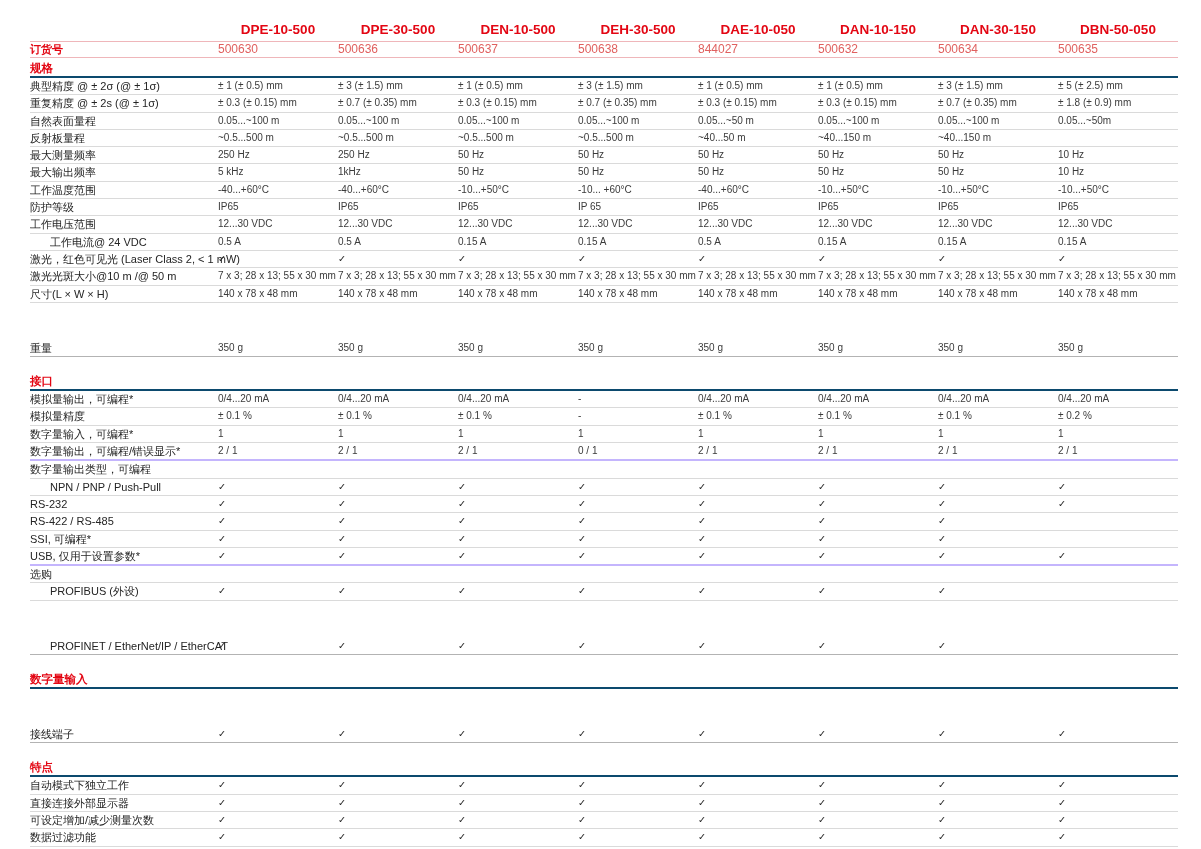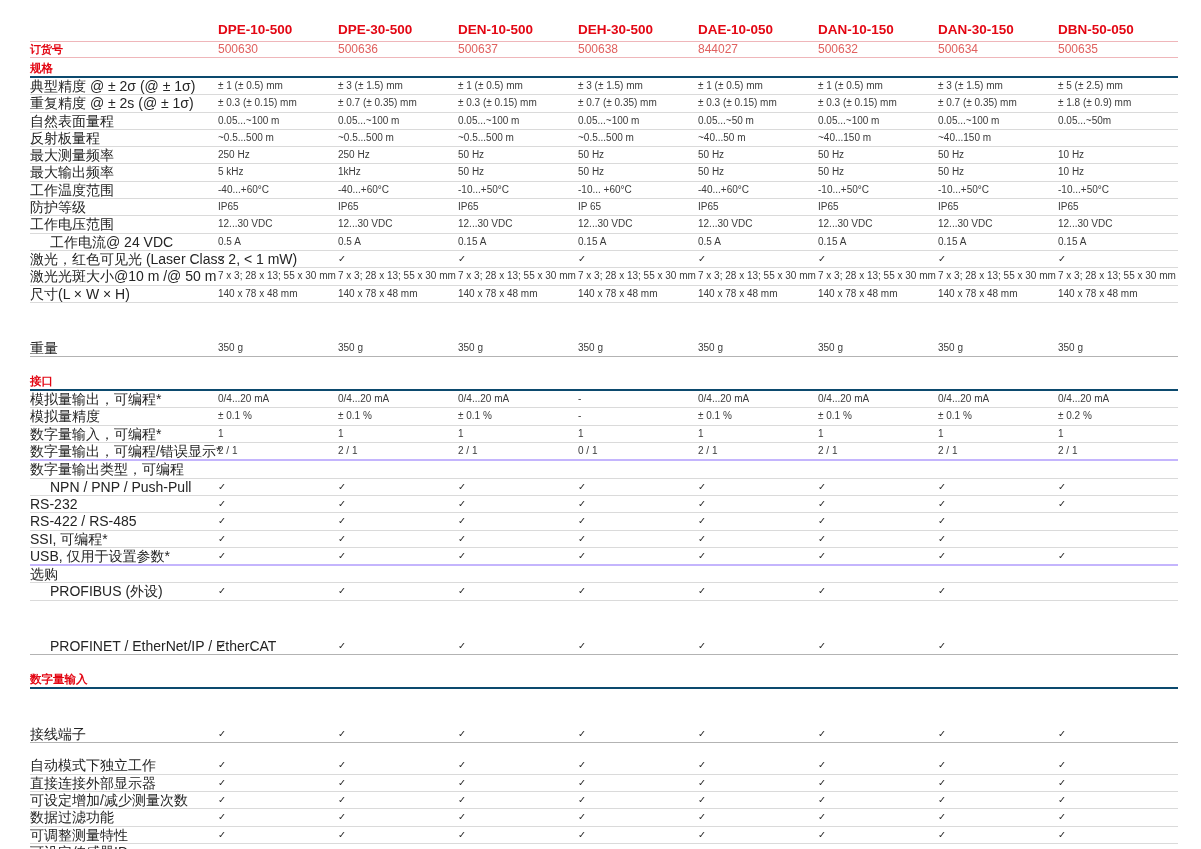--- a/index.html
+++ b/index.html
@@ -4,38 +4,38 @@
 <style>
   html,body{margin:0;padding:0;background:#ffffff;}
   body{width:1201px;height:849px;overflow:hidden;
        font-family:"Liberation Sans","DejaVu Sans",sans-serif;
        -webkit-font-smoothing:antialiased;}
   .sheet{padding:22px 23px 0 30px;}
   .grid-row{display:grid;grid-template-columns:188px repeat(8,120px);align-items:end;}
 
   
   .header-row{border-bottom:1px solid #efb6ba;padding-bottom:4px;}
-  .header-row .prod{font-size:13.5px;font-weight:bold;color:#e30613;white-space:nowrap;}
+  .header-row .prod{font-size:13.5px;font-weight:bold;color:#e30613;white-space:nowrap;text-align:center;}
 
   
   .order-row{height:15px;line-height:15px;border-bottom:1px solid #efb6ba;align-items:center;}
   .order-row .olabel{font-size:11px;font-weight:bold;color:#e30613;}
   .order-row .onum{font-size:12px;color:#e0605f;}
 
   
   .section{margin-top:0;}
   .section + .section{margin-top:14px;}
   .sec-title-row{height:18px;line-height:20px;border-bottom:2px solid #0c4a6e;}
   .sec-title{font-size:11.5px;font-weight:bold;color:#e30613;}
 
   
   .data-row{height:16.3px;line-height:16.3px;border-bottom:1px solid #dadada;align-items:center;}
   .data-row.pre-sub{border-bottom:2px solid #c4b5fd;}
   .section .data-row:last-child{border-bottom:1px solid #b3b3b3;margin-top:37px;}
-  .rlabel{font-size:14px;color:#242424;white-space:nowrap;}
+  .rlabel{font-size:11px;color:#242424;white-space:nowrap;}
   .rlabel.indent{padding-left:20px;}
   .cell{font-size:10px;color:#3a3a3a;white-space:nowrap;overflow:visible;}
   .cell.check{font-size:9.5px;color:#2e2e2e;}
 </style>
 </head>
 <body>
 
 <div class="sheet">
   <div id="spec-table">
       <div class="grid-row header-row">
@@ -377,20 +377,23 @@
           <div class="cell check">✓</div>
           <div class="cell check">✓</div>
           <div class="cell check">✓</div>
           <div class="cell check">✓</div>
           <div class="cell check">✓</div>
           <div class="cell check">✓</div>
           <div class="cell check">✓</div>
         </div>
       </div>
       <div class="section">
+        <div class="grid-row sec-title-row">
+          <div class="sec-title">特点</div>
+        </div>
         <div class="grid-row data-row">
           <div class="rlabel">自动模式下独立工作</div>
           <div class="cell check">✓</div>
           <div class="cell check">✓</div>
           <div class="cell check">✓</div>
           <div class="cell check">✓</div>
           <div class="cell check">✓</div>
           <div class="cell check">✓</div>
           <div class="cell check">✓</div>
           <div class="cell check">✓</div>

